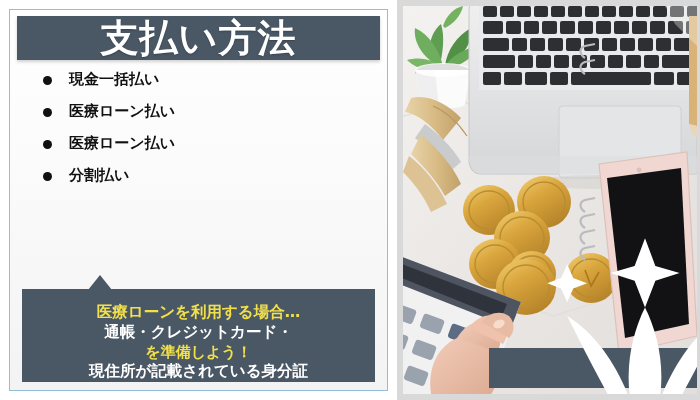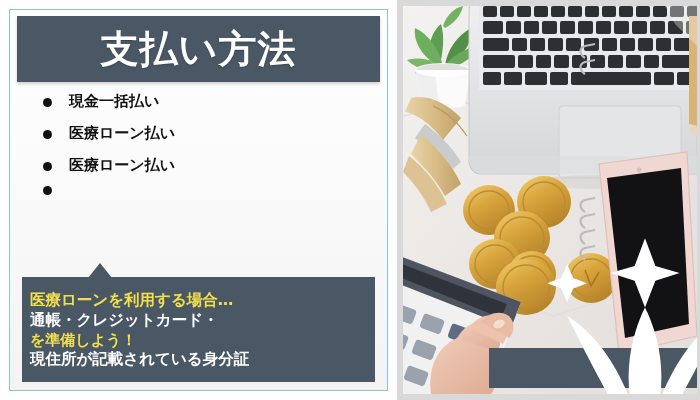--- a/index.html
+++ b/index.html
@@ -21,21 +21,21 @@
     position:relative;width:100%;height:100%;
     box-sizing:border-box;
     border:1.5px solid #8fc0d4;
     background:linear-gradient(180deg,#ffffff 0%,#fbfbfb 40%,#f3f3f3 100%);
     padding:6px 7px;
   }
 
   
   .title-bar{
     position:relative;
-    height:66px;
+    height:44px;
     background:#4a5866;
     display:flex;align-items:center;justify-content:center;
     box-shadow:0 2px 3px rgba(0,0,0,0.18);
   }
   .title-text{
     color:#ffffff;
     font-size:38px;
     font-weight:bold;
     letter-spacing:1px;
     line-height:1;
@@ -65,22 +65,23 @@
     background:#111;border-radius:50%;
     display:block;
   }
 
   
   .callout{
     position:absolute;
     left:12px;right:12px;
     bottom:8px;
     background:#4a5866;
-    padding:14px 8px 12px 8px;
+    padding:14px 8px 0 8px;
     box-sizing:border-box;
+    text-align:center;
   }
   .callout .arrow{
     position:absolute;
     top:-14px;left:66px;
     width:0;height:0;
     border-left:12px solid transparent;
     border-right:12px solid transparent;
     border-bottom:15px solid #4a5866;
   }
   .callout-line{
@@ -132,20 +133,21 @@
         <li class="bullet-item">
           <span class="dot"></span>
           <span>医療ローン払い</span>
         </li>
         <li class="bullet-item">
           <span class="dot"></span>
           <span>医療ローン払い</span>
         </li>
         <li class="bullet-item">
           <span class="dot"></span>
+          <span>分割払い</span>
         </li>
       </ul>
 
       <div class="callout">
         <span class="arrow"></span>
         <div class="callout-line c-yellow">医療ローンを利用する場合…</div>
         <div class="callout-line c-white">通帳・クレジットカード・</div>
         <div class="callout-line c-yellow-sm">を準備しよう！</div>
         <div class="callout-line c-white">現住所が記載されている身分証</div>
       </div>

